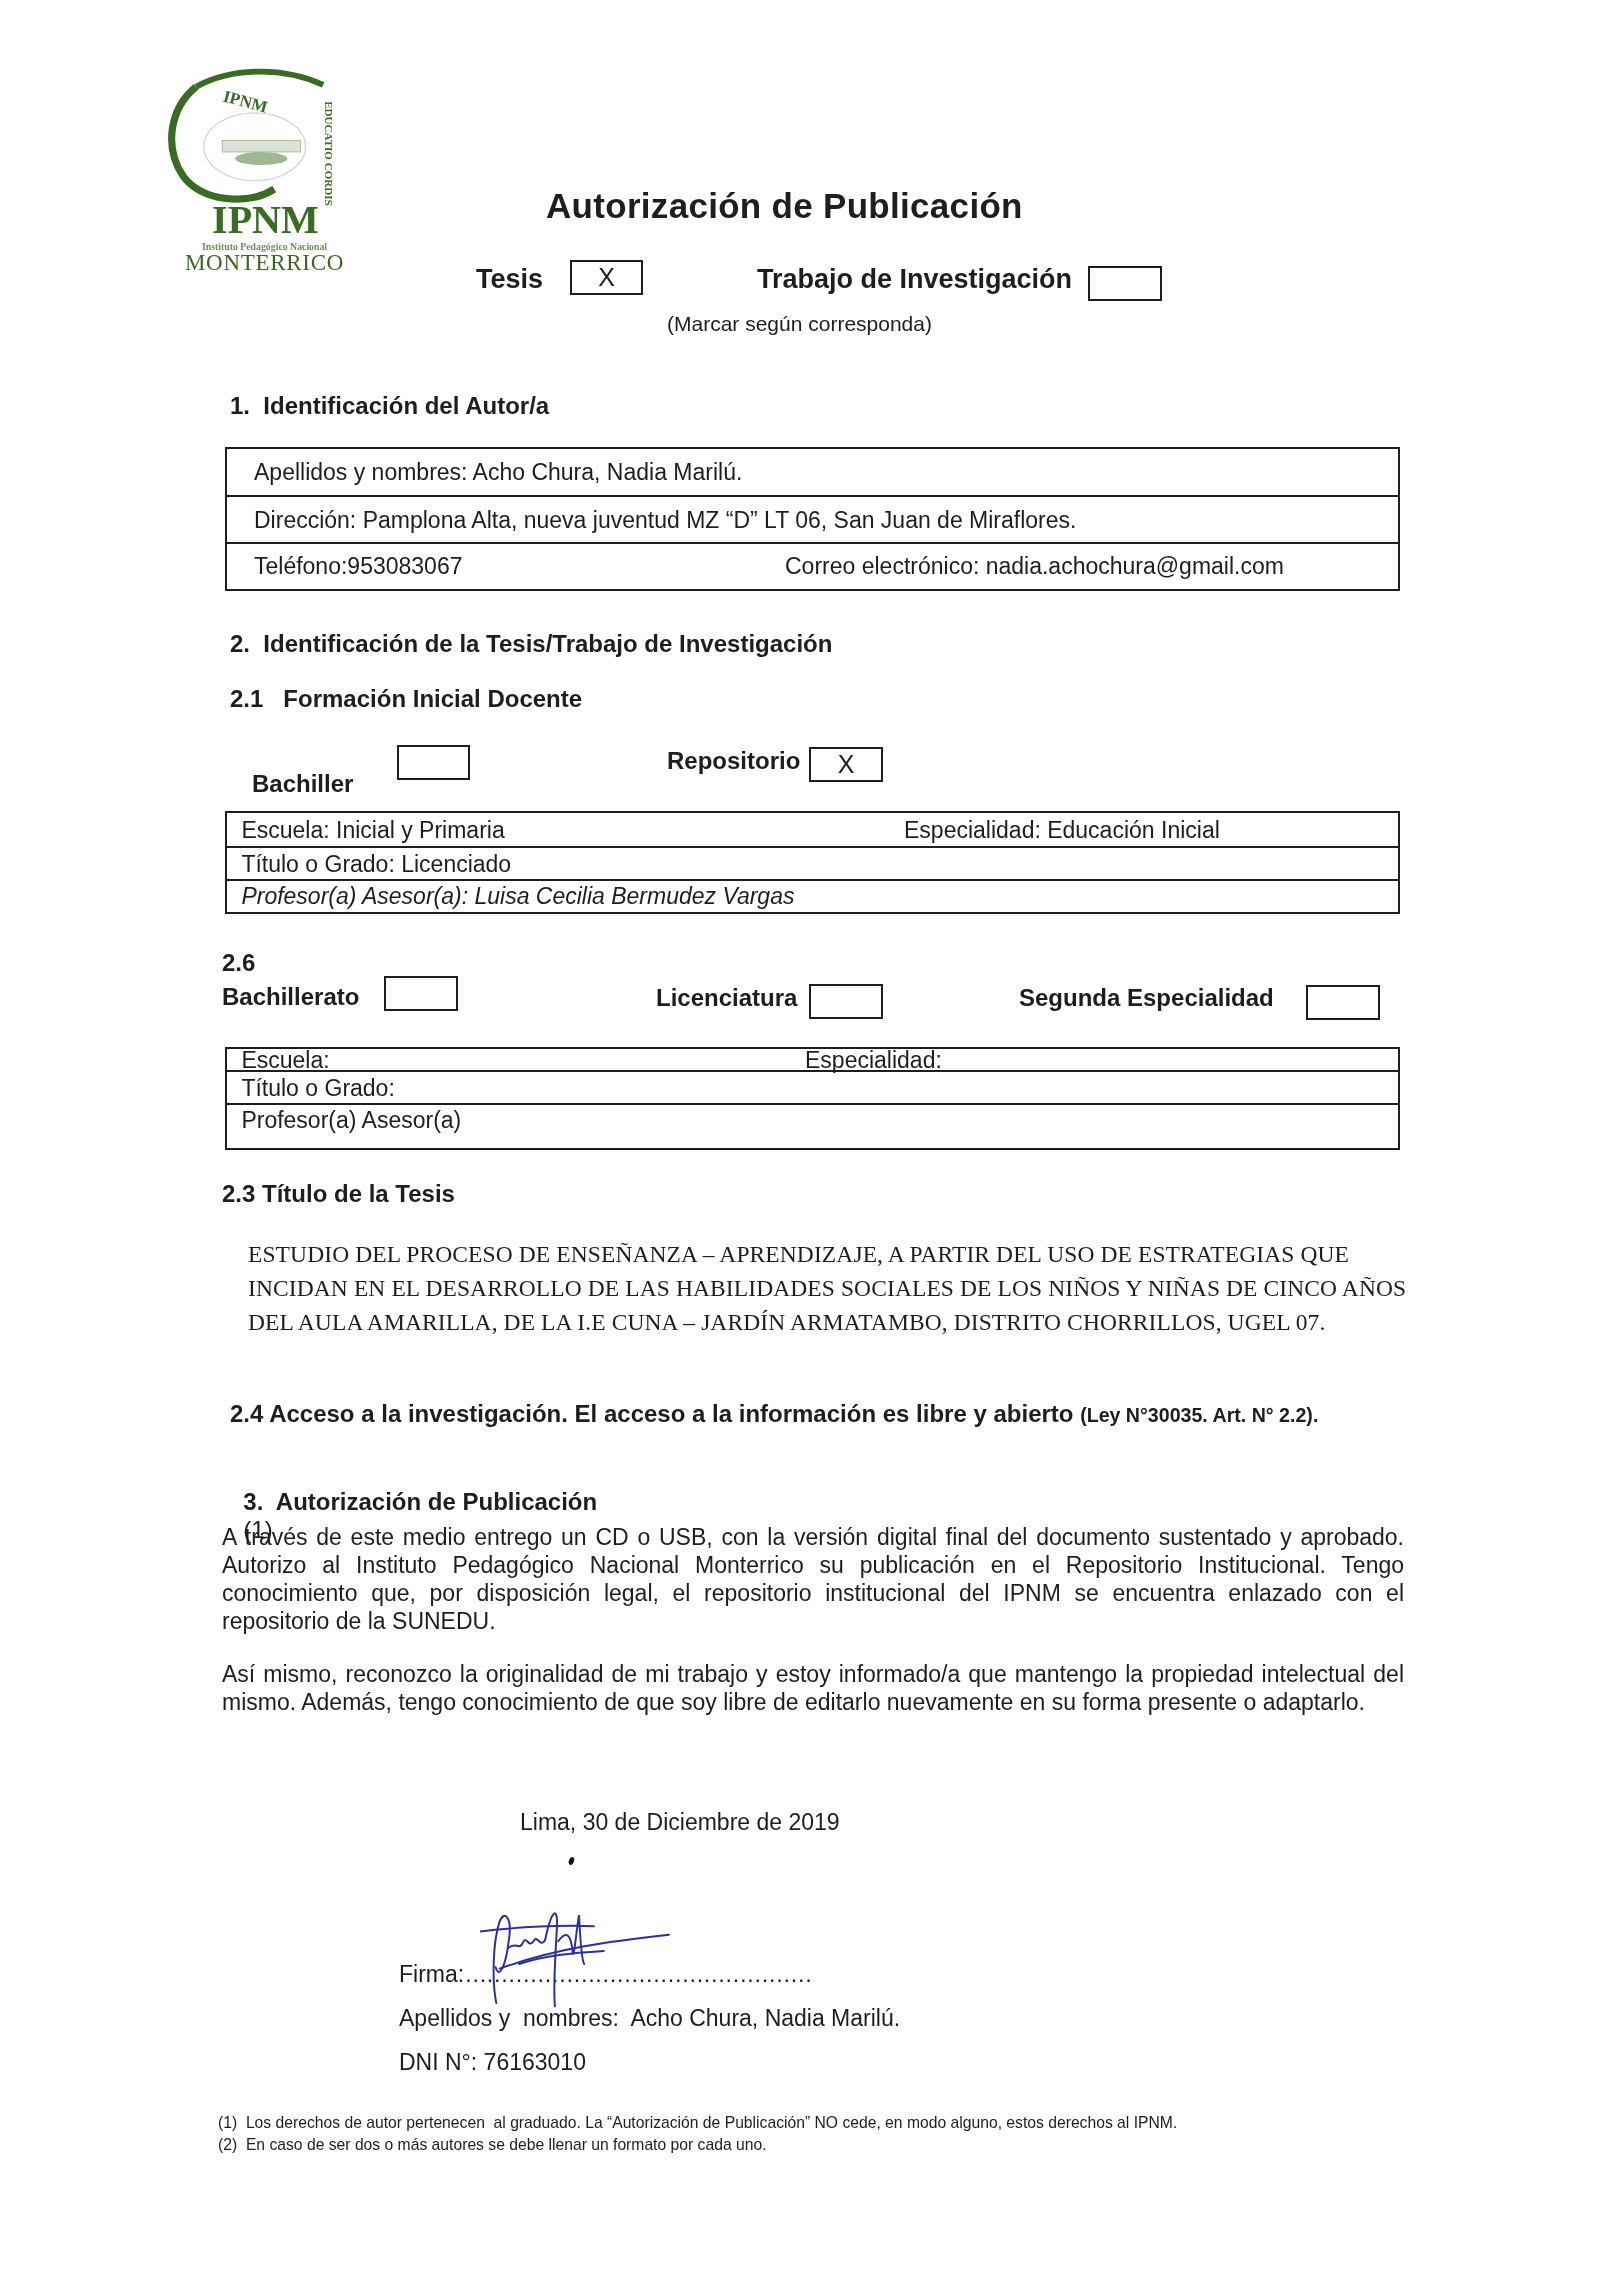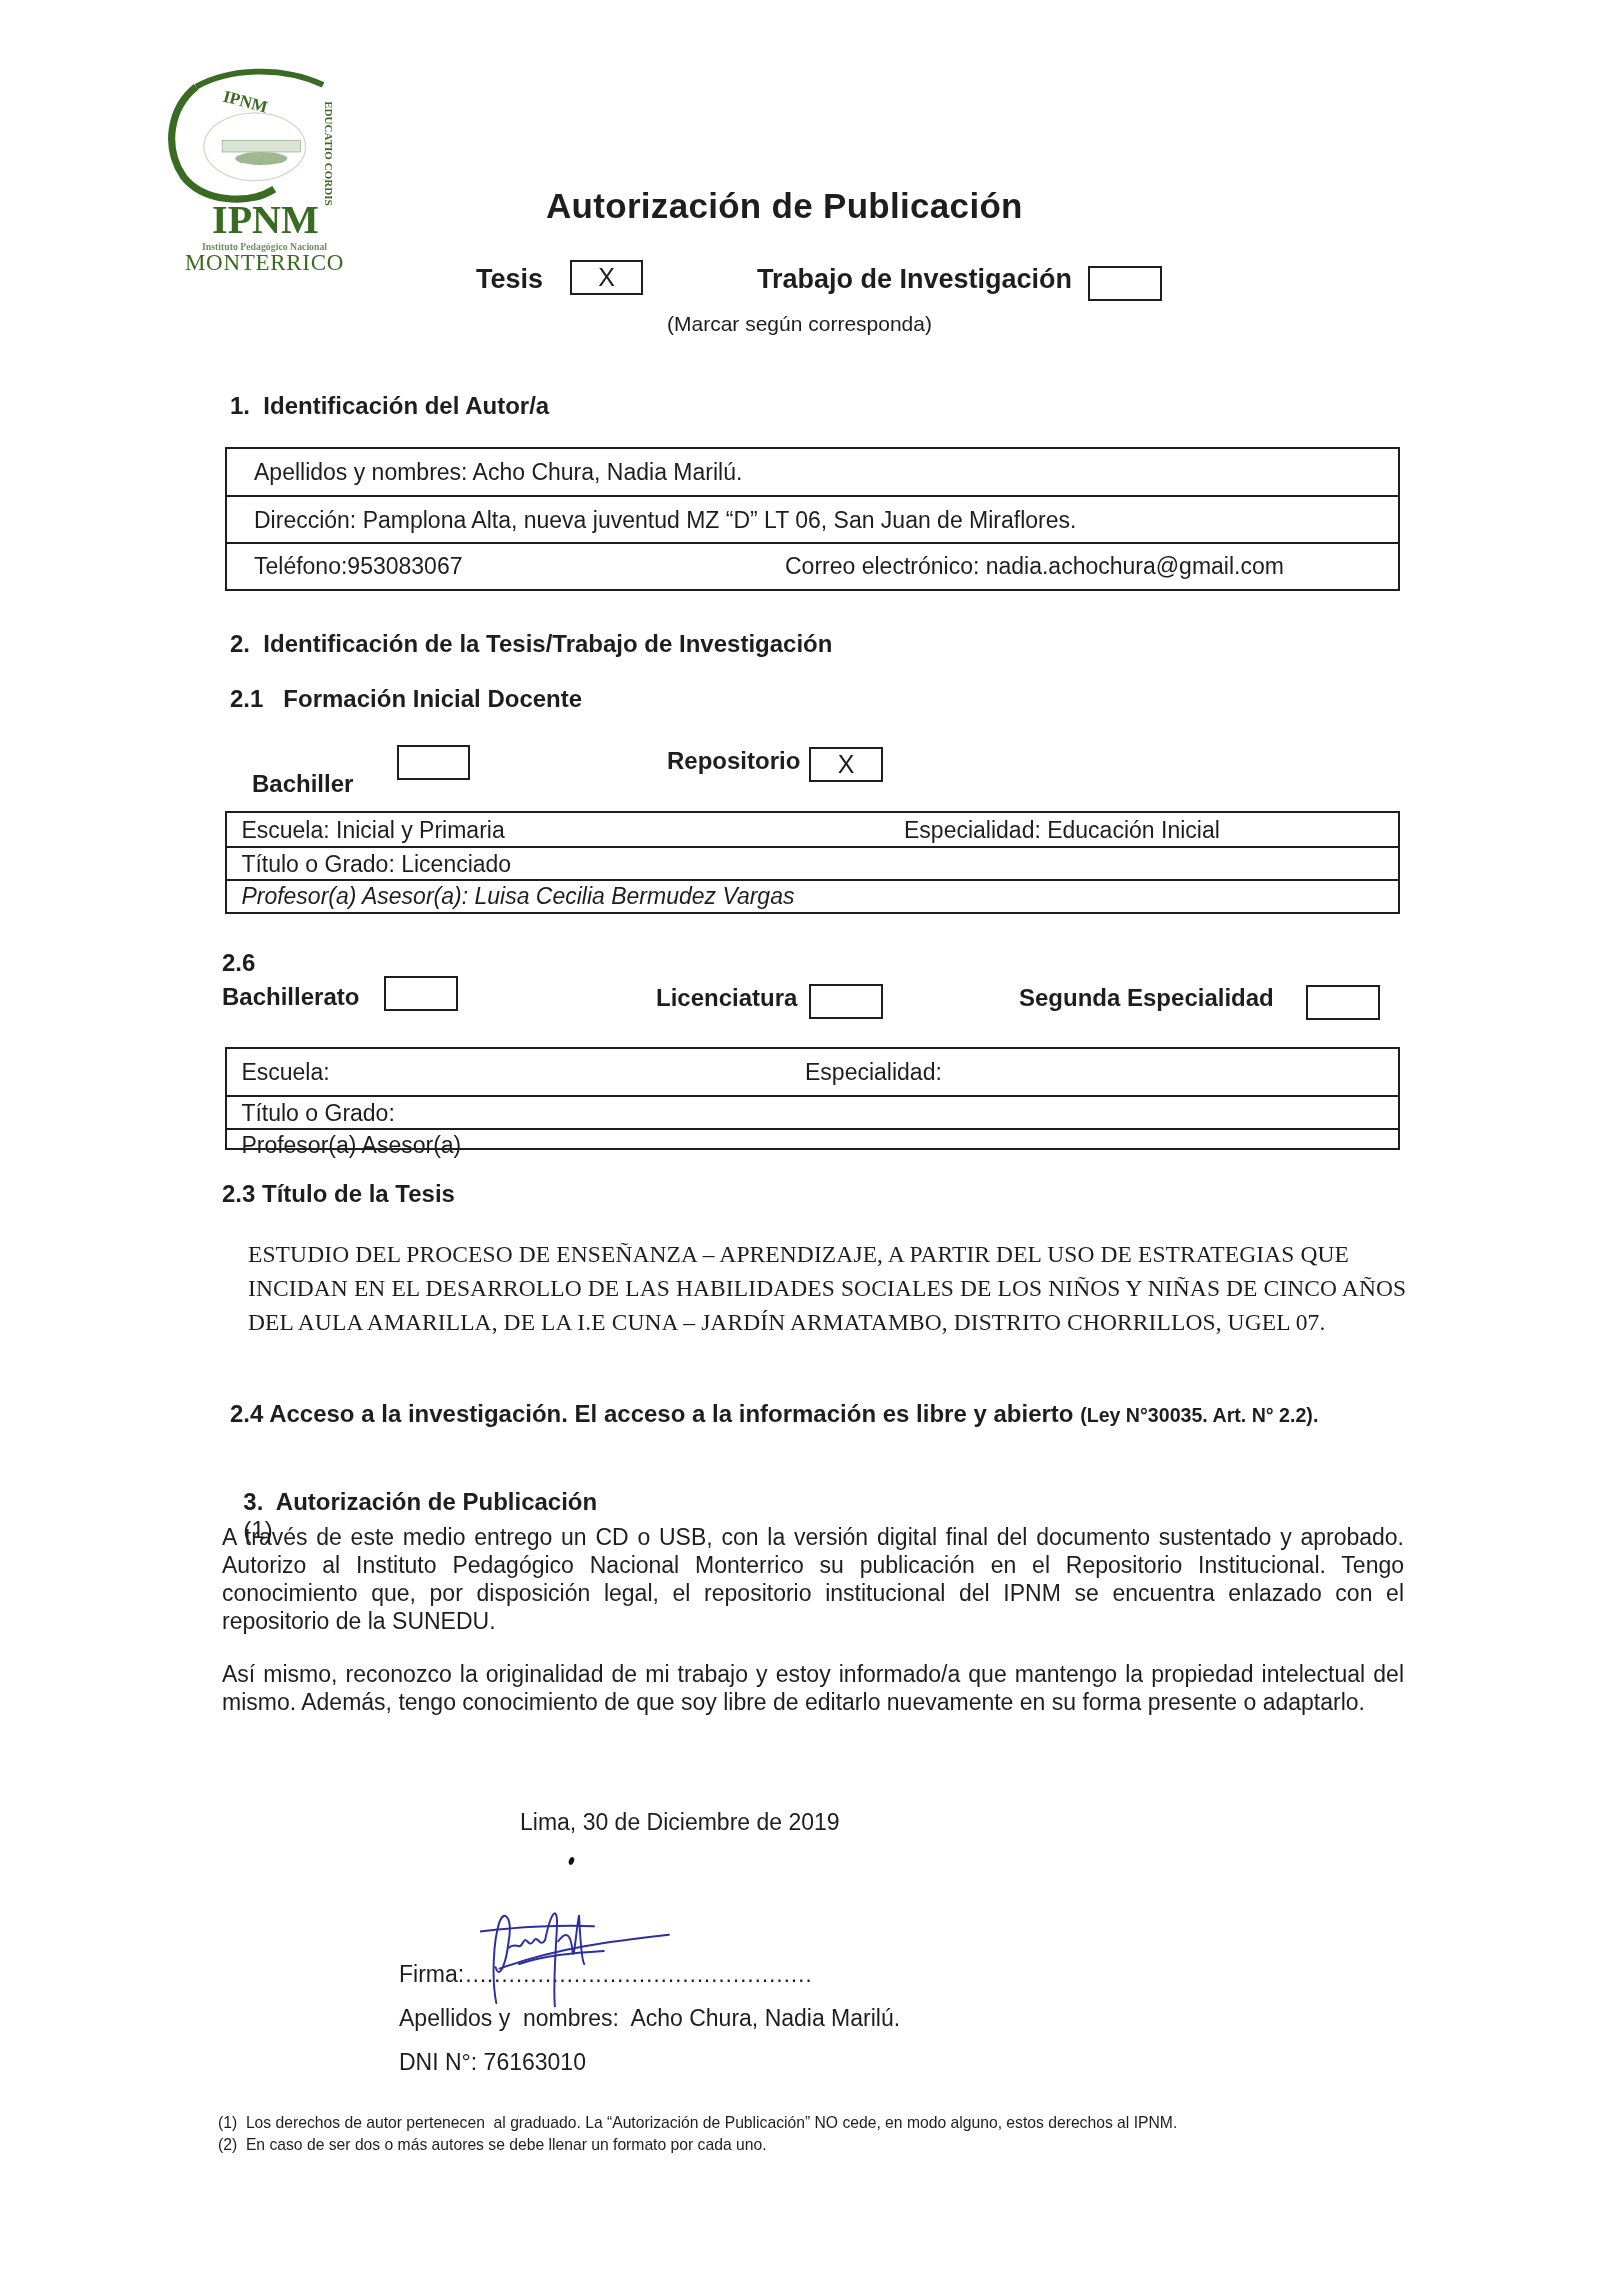--- a/index.html
+++ b/index.html
@@ -91,21 +91,21 @@
 <div class="abs h-sec" style="left:222px; top:983px;">Bachillerato</div>
 <div class="chk" style="left:384px; top:976px; width:74px; height:35px;"></div>
 
 <div class="abs h-sec" style="left:656px; top:984px;">Licenciatura</div>
 <div class="chk" style="left:809px; top:984px; width:74px; height:35px;"></div>
 
 <div class="abs h-sec" style="left:1019px; top:984px;">Segunda Especialidad</div>
 <div class="chk" style="left:1306px; top:985px; width:74px; height:35px;"></div>
 
 <div class="form-table" style="left:225px; top:1047px; width:1175px; height:103px;">
-  <div class="form-row" style="height:48px;">
+  <div class="form-row" style="height:23px;">
     <span style="left:14.4px;">Escuela:</span>
     <span style="left:578px;">Especialidad:</span>
   </div>
   <div class="form-row" style="height:33px;">
     <span style="left:14.4px;">Título o Grado:</span>
   </div>
   <div class="form-row" style="height:30px;">
     <span style="left:14.4px;">Profesor(a) Asesor(a)</span>
   </div>
 </div>

